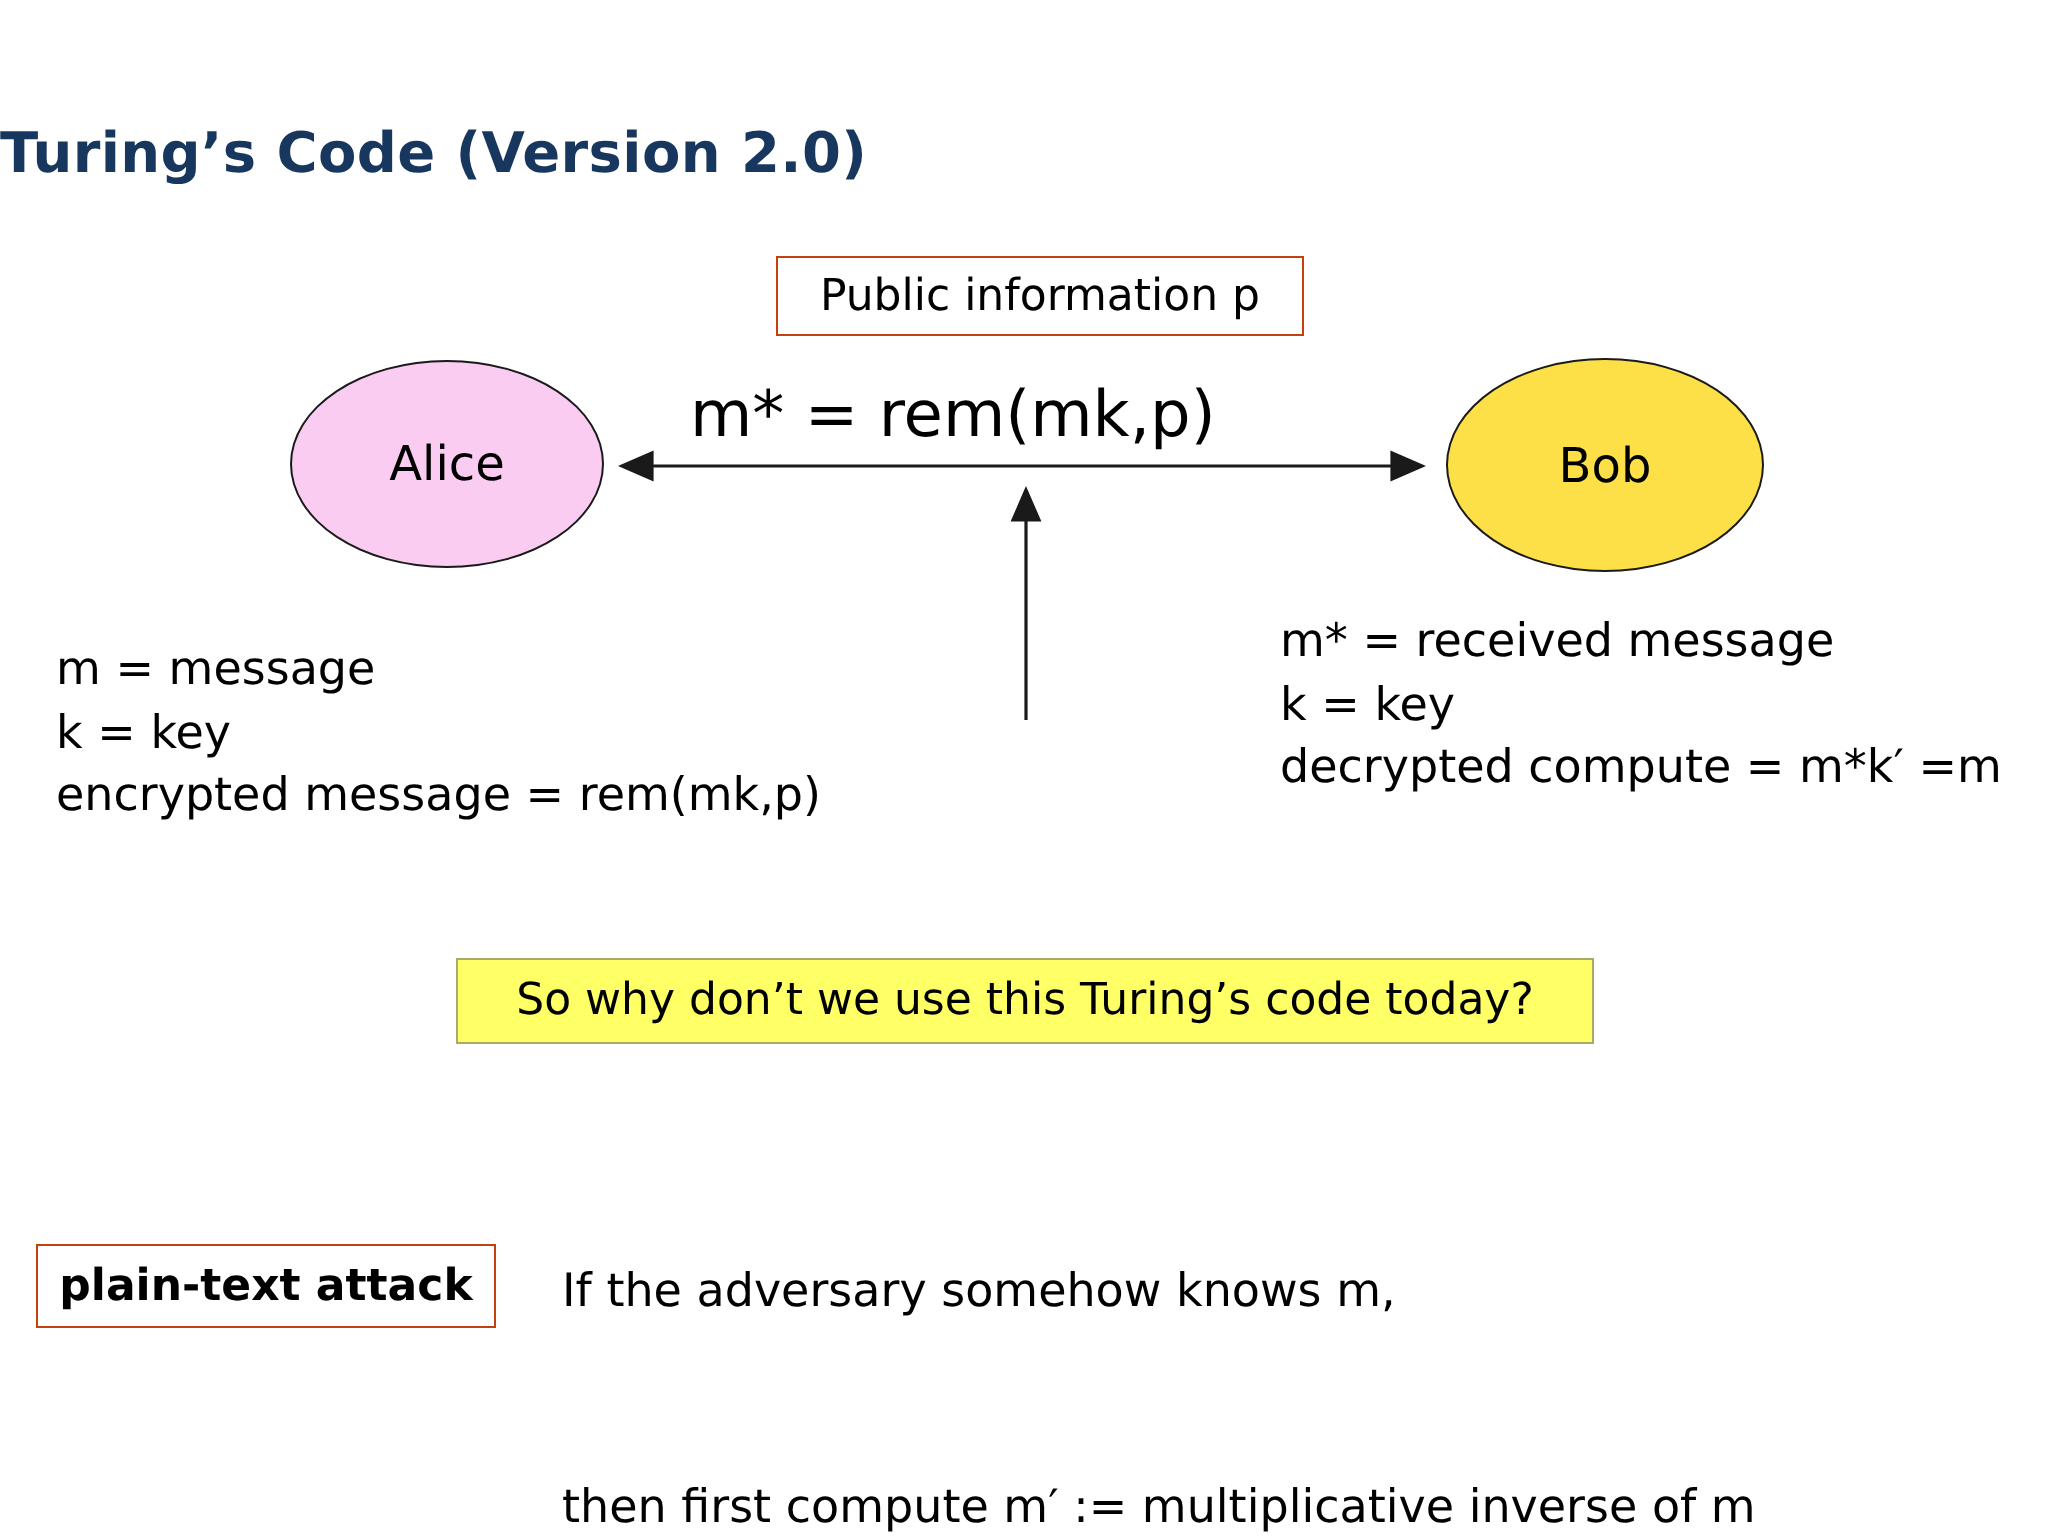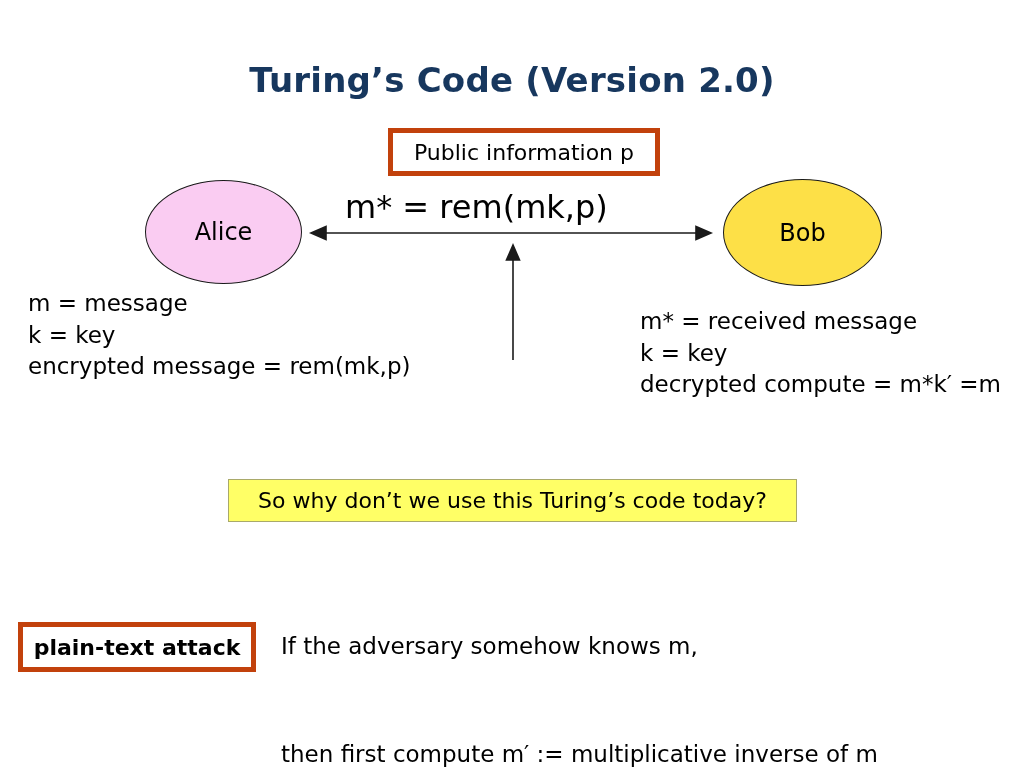--- a/index.html
+++ b/index.html
@@ -8,28 +8,27 @@
     background:#ffffff;
     font-family:"DejaVu Sans", sans-serif;
     color:#000;
     position:relative;
     overflow:hidden;
   }
   .slide { position:absolute; inset:0; }
 
   .title {
     position:absolute; top:60px; left:0; width:1024px;
-    text-align:center;
-    font-size:34px; font-weight:bold;
+    font-size:28px; font-weight:bold;
     letter-spacing:0.2px;
   }
 
   .framed-box {
     position:absolute;
-    border:5px solid #c2410c;
+    border:1px solid #c2410c;
     background:#ffffff;
     display:flex; align-items:center; justify-content:center;
     font-size:22px;
     white-space:nowrap;
   }
   .public-box  { left:388px; top:128px; width:262px; height:38px; }
   .attack-box  { left:18px;  top:622px; width:228px; height:40px;font-weight:bold; }
 
   .ellipse {
     position:absolute;
@@ -45,21 +44,21 @@
   .arrow-label {
     position:absolute; left:345px; top:188px; width:300px;
     text-align:left; font-size:32px; white-space:nowrap;
   }
 
   .notes {
     position:absolute;
     font-size:23px; line-height:31.5px;
     white-space:nowrap;
   }
-  .notes-left  { left:28px;  top:288px; }
+  .notes-left  { left:28px;  top:320px; }
   .notes-right { left:640px; top:306px; }
 
   .banner {
     position:absolute; left:228px; top:479px; width:567px; height:41px;
     border:1px solid #a9a96a;
     display:flex; align-items:center; justify-content:center;
     font-size:22px; white-space:nowrap;
   }
 
   .attack-text {

